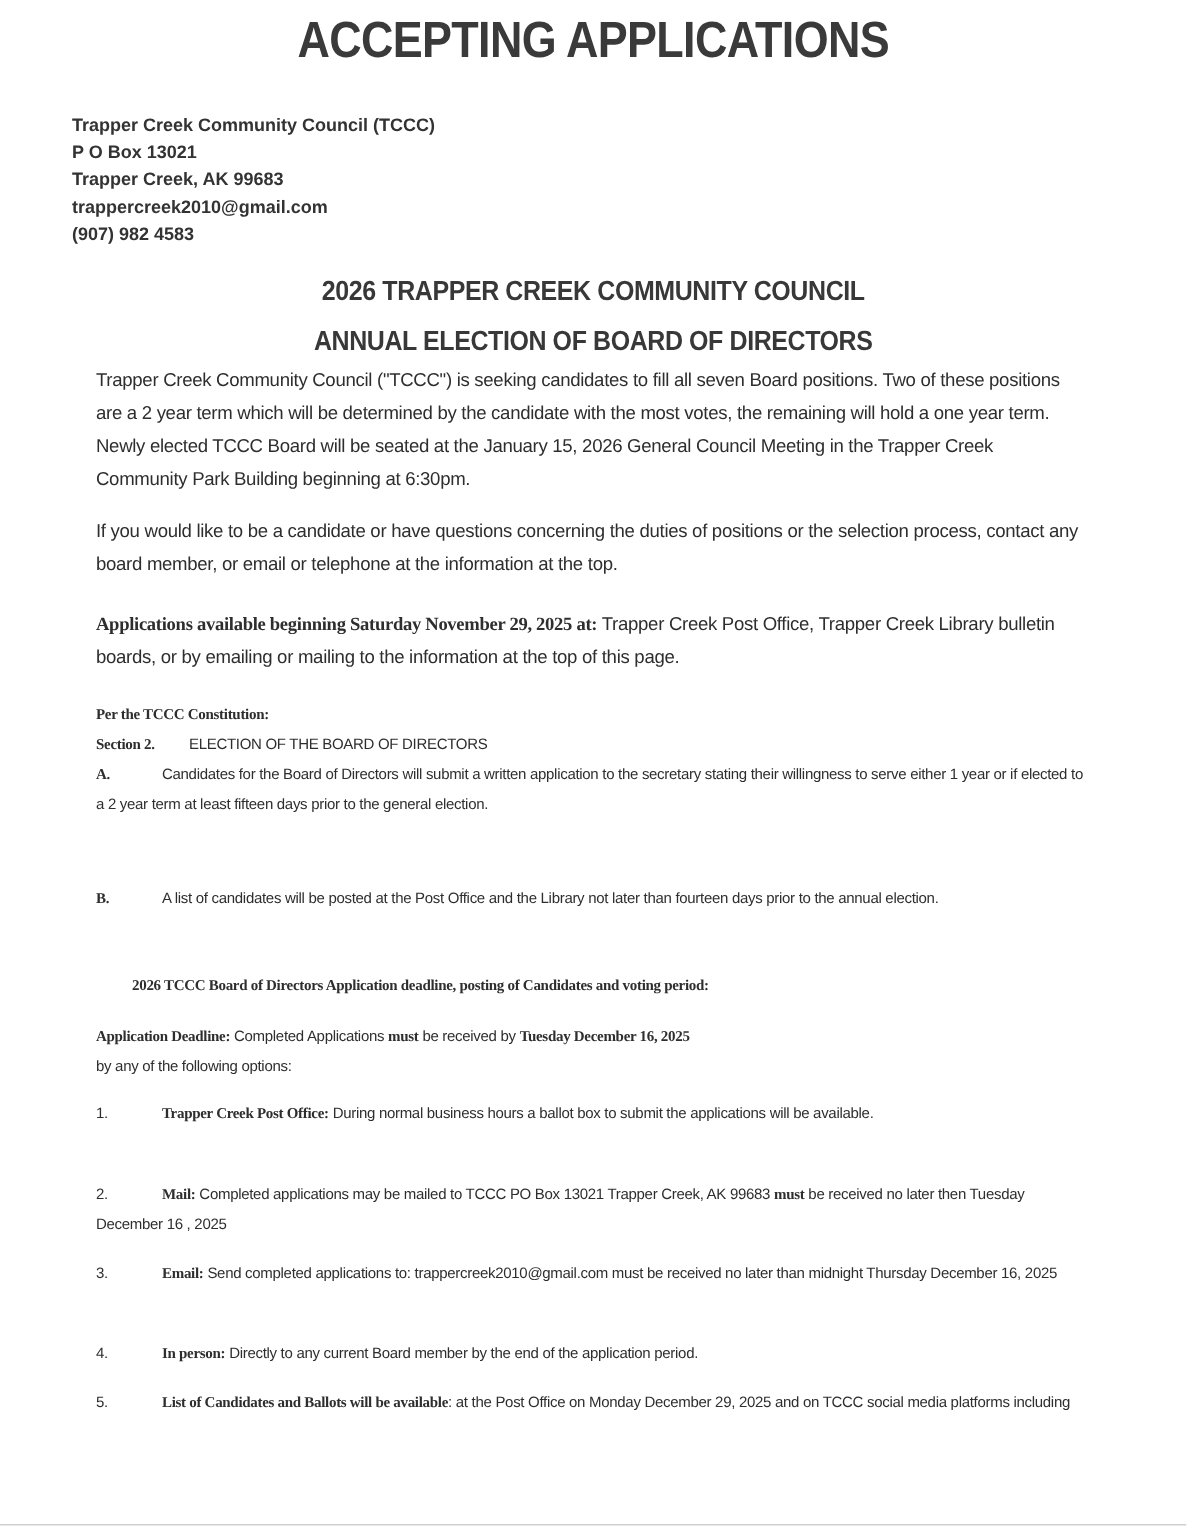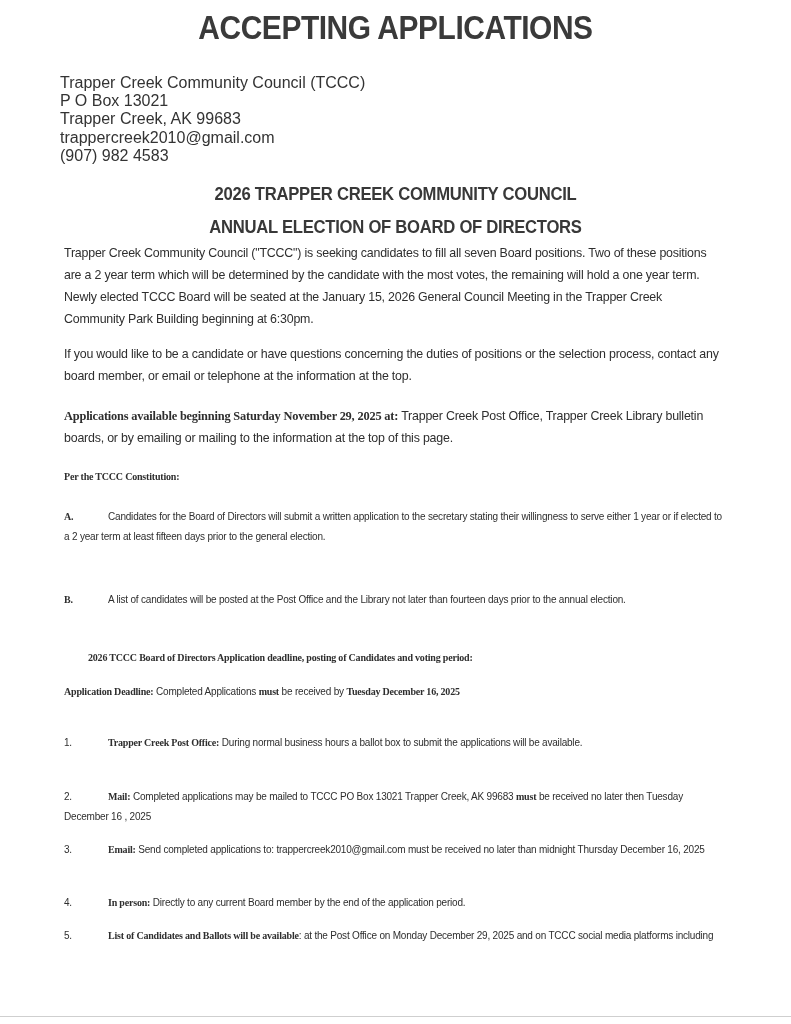--- a/index.html
+++ b/index.html
@@ -30,24 +30,25 @@
       font-size: 34px;
       font-weight: bold;
       letter-spacing: -0.5px;
       color: #3a3a3a;
       transform: scaleX(0.88);
       transform-origin: center;
     }
     .address {
       position: absolute;
       top: 74px;
-      left: 60px;
-      font-size: 16px;
+      left: 48px;
+      font-size: 12px;
       line-height: 18.2px;
       color: #333;
+      font-weight: bold;
     }
     .address div { white-space: nowrap; }
     .heading {
       position: absolute;
       left: 0;
       width: 791px;
       text-align: center;
       font-size: 18.5px;
       font-weight: bold;
       color: #383838;
@@ -104,35 +105,39 @@
   <div class="block" style="top:343px;">If you would like to be a candidate or have questions concerning the duties of positions or the selection process, contact any board member, or email or telephone at the information at the top.</div>
 
   <div class="block" style="top:405px;">
     <span class="b">Applications available beginning Saturday November 29, 2025 at:</span><span> Trapper Creek Post Office, Trapper Creek Library bulletin boards, or by emailing or mailing to the information at the top of this page.</span>
   </div>
 
   <div class="block small" style="top:467px;">
     <span class="b">Per the TCCC Constitution:</span>
   </div>
 
+  <div class="block small" style="top:487px;">
+    <span class="b numtab" style="width:62px;">Section 2.</span><span>ELECTION OF THE BOARD OF DIRECTORS</span>
+  </div>
 
   <div class="block small" style="top:507px;">
     <span class="b numtab">A.</span><span>Candidates for the Board of Directors will submit a written application to the secretary stating their willingness to serve either 1 year or if elected to a 2 year term at least fifteen days prior to the general election.</span>
   </div>
 
   <div class="block small" style="top:590px;">
     <span class="b numtab">B.</span><span>A list of candidates will be posted at the Post Office and the Library not later than fourteen days prior to the annual election.</span>
   </div>
 
   <div class="block small" style="top:648px;margin-left:24px;">
     <span class="b">2026 TCCC Board of Directors Application deadline, posting of Candidates and voting period:</span>
   </div>
 
   <div class="block small" style="top:682px;">
     <span class="b">Application Deadline:</span><span>  Completed Applications </span><span class="b">must</span><span> be received by  </span><span class="b">Tuesday December 16, 2025</span>
+    <div>by any of the following options:</div>
   </div>
 
   <div class="block small" style="top:733px;">
     <span class="numtab">1.</span><span class="b">Trapper Creek Post Office:</span><span> During normal business hours a ballot box to submit the applications will be available.</span>
   </div>
 
   <div class="block small" style="top:787px;">
     <span class="numtab">2.</span><span class="b">Mail:</span><span> Completed applications may be mailed to TCCC PO Box 13021 Trapper Creek, AK 99683 </span><span class="b">must</span><span> be received no later then Tuesday December 16 , 2025</span>
   </div>
 

